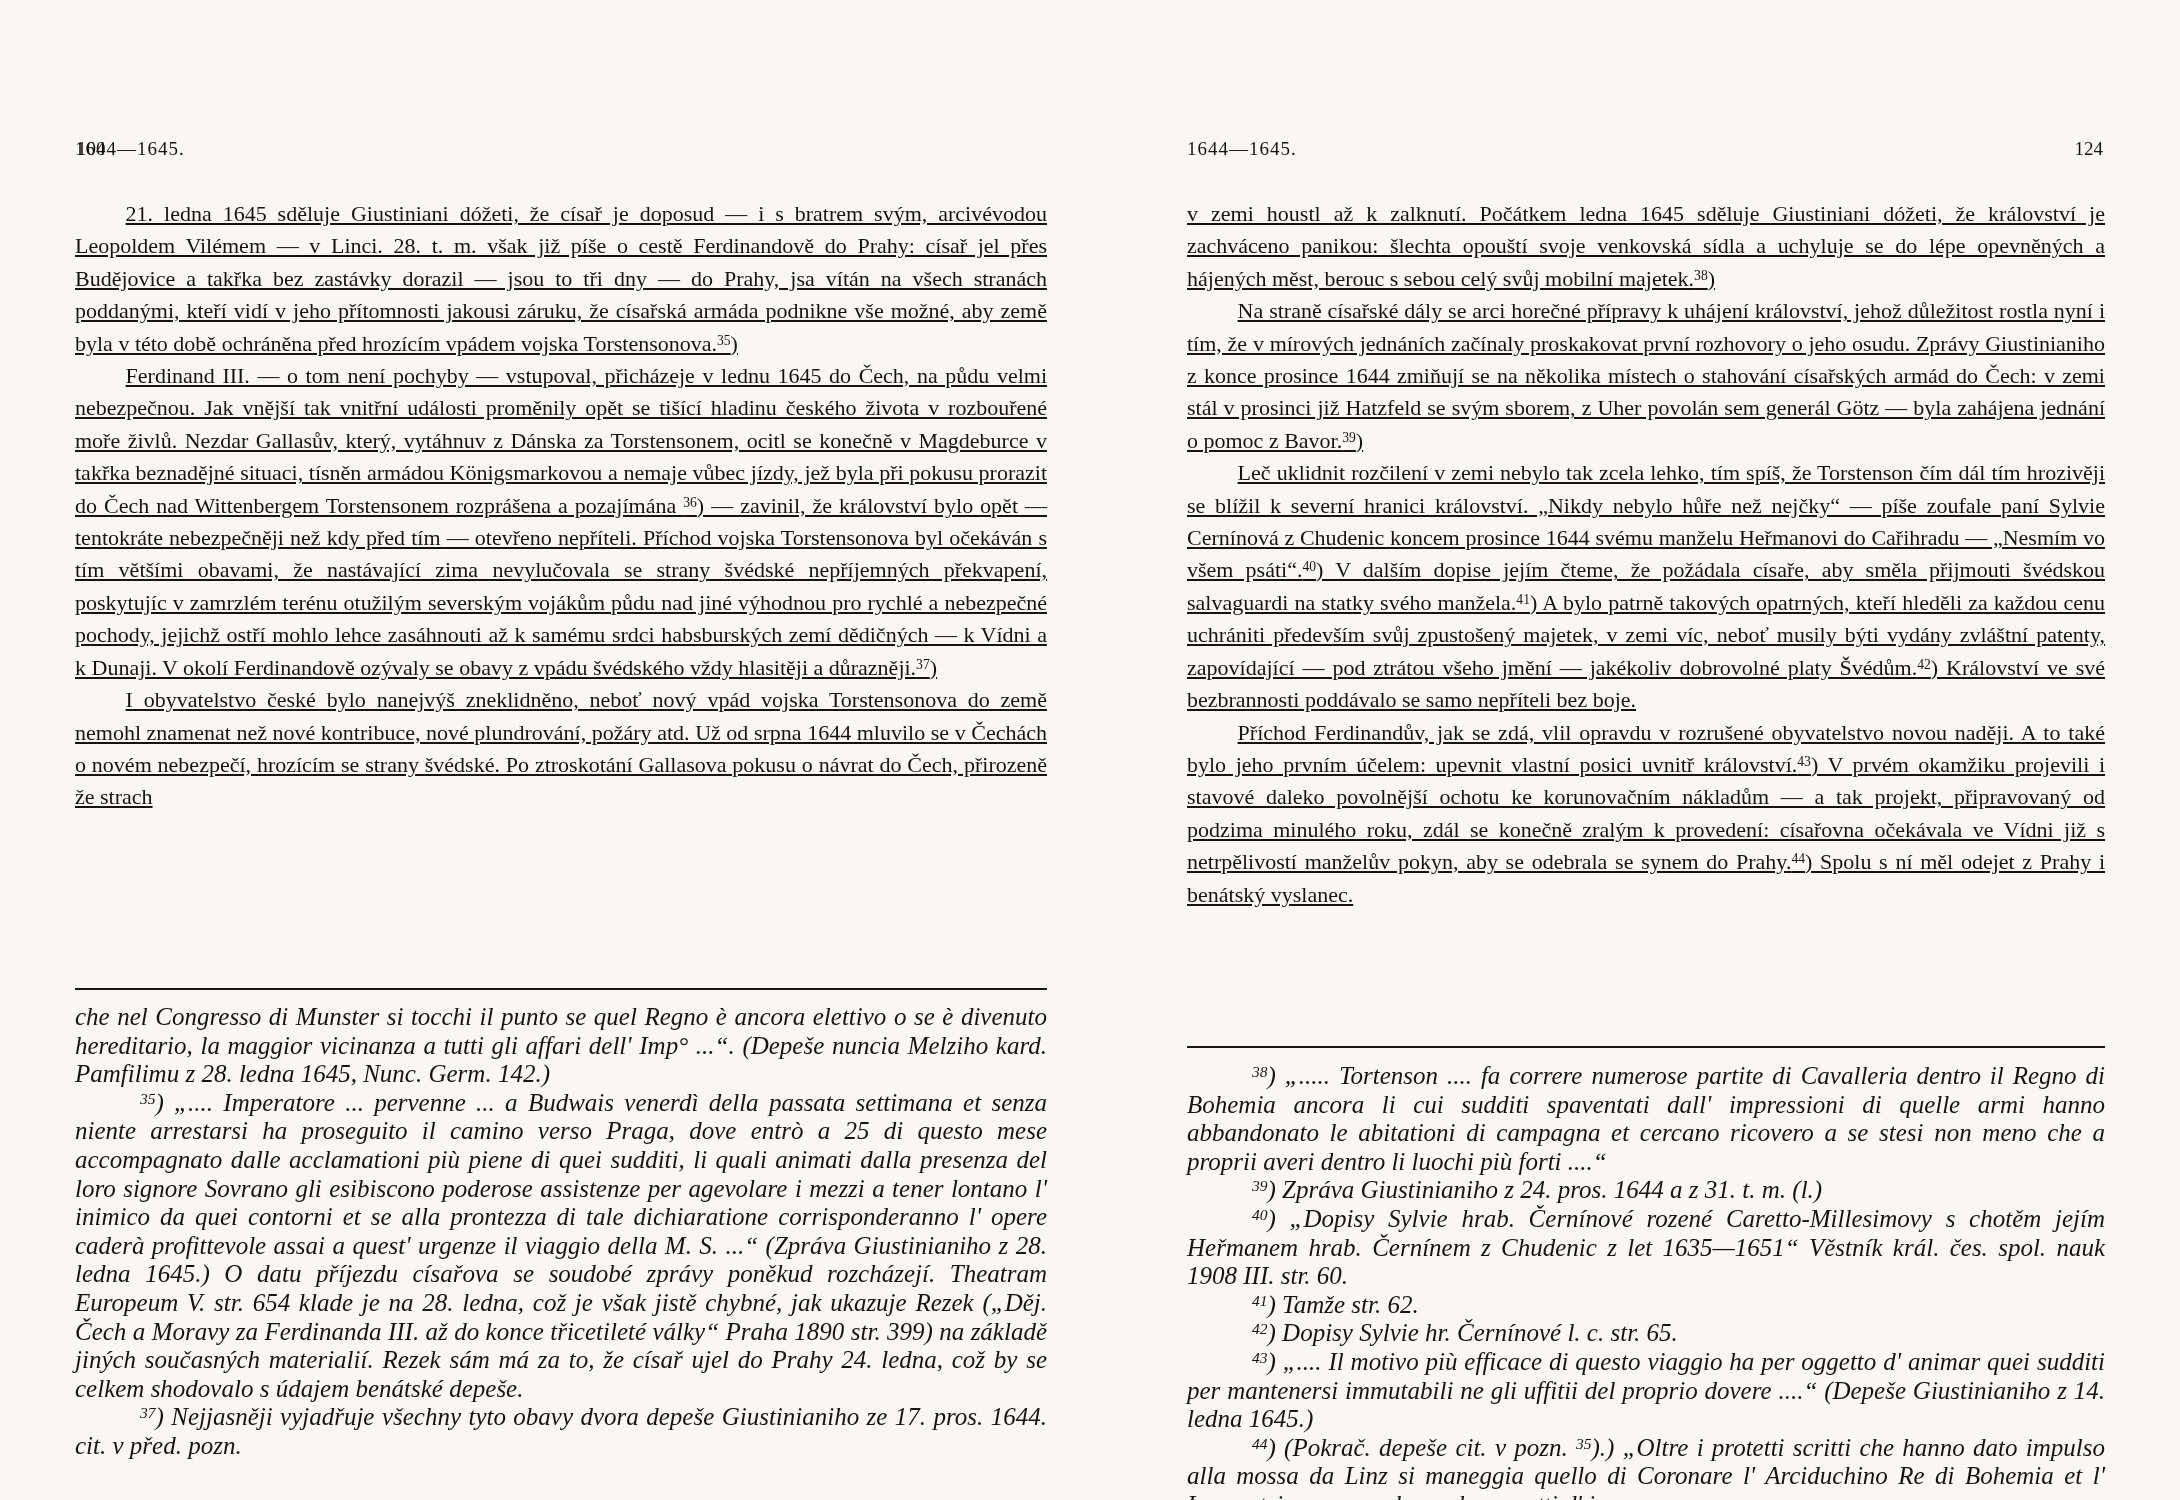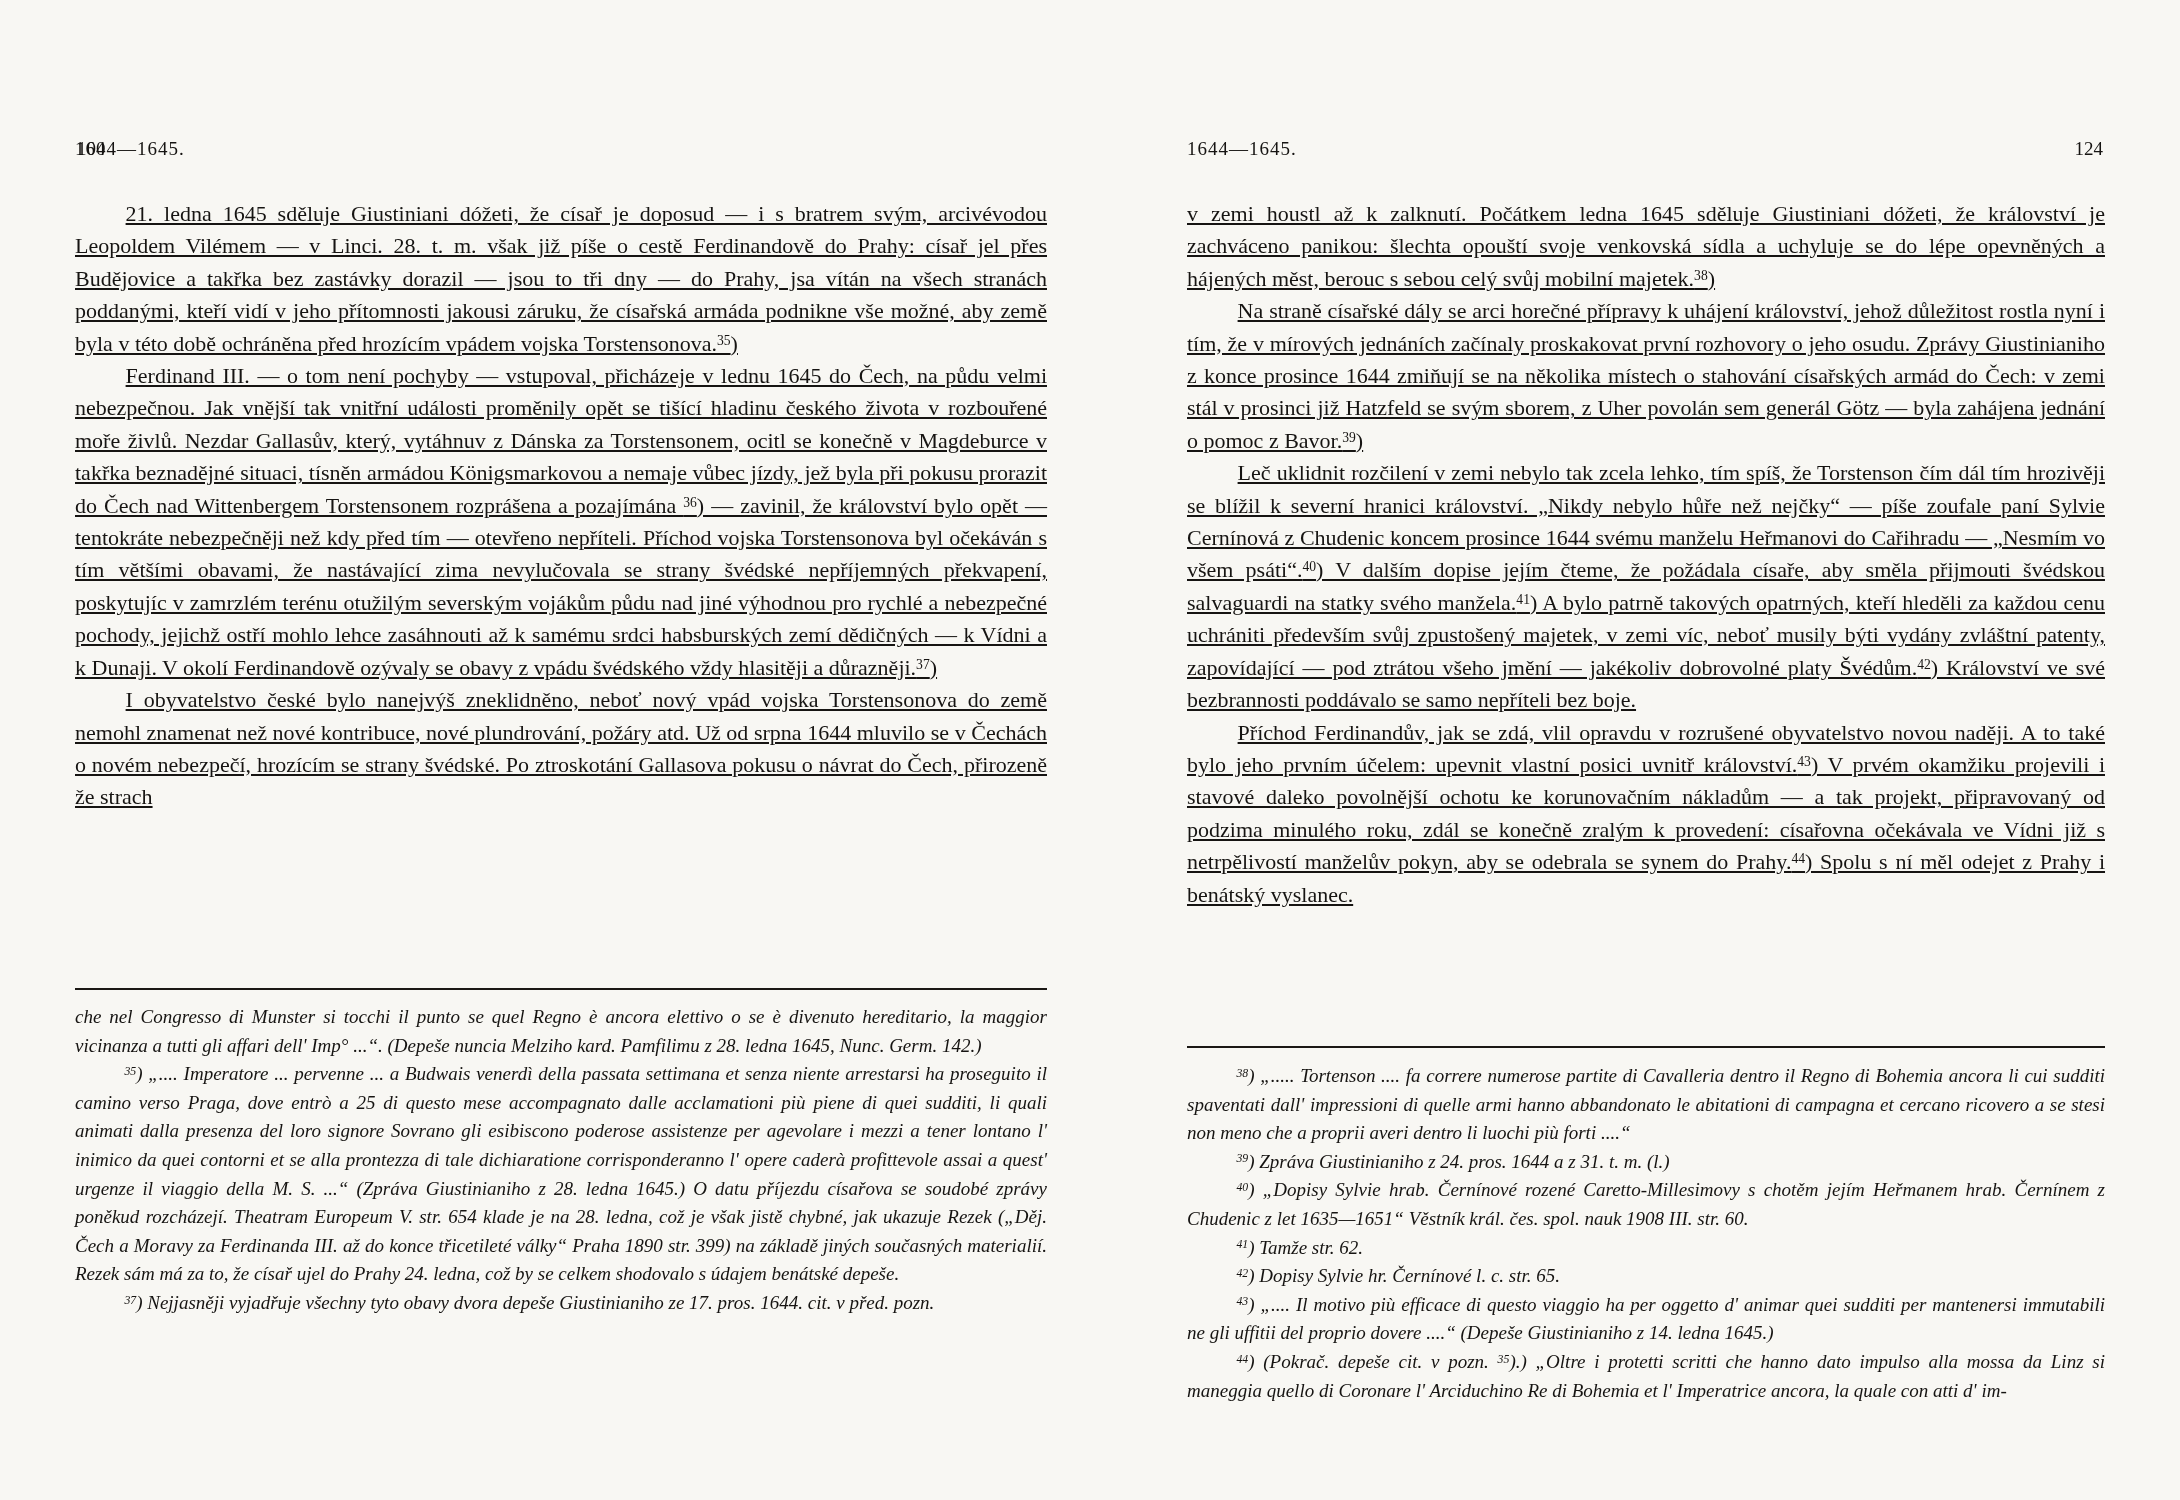--- a/index.html
+++ b/index.html
@@ -30,21 +30,21 @@
   .bodytext p.noindent { text-indent:0; }
 
   sup { font-size:0.62em; line-height:0; vertical-align:baseline; position:relative; top:-0.45em; }
 
   .fnrule { position:absolute; left:0; right:0; border:none; border-top:2.5px solid #1b1814; }
   .page-left  .fnrule { top:988px; }
   .page-right .fnrule { top:1046px; }
 
   .footnotes {
     position:absolute; left:0; right:0;
-    font-size:19px; line-height:28.6px;
+    font-size:25px; line-height:28.6px;
     font-style:italic;
     text-align:justify; text-justify:inter-word;
   }
   .page-left  .footnotes { top:1003px; }
   .page-right .footnotes { top:1062px; }
   .footnotes p { text-indent:2.6em; }
   .footnotes p.noindent { text-indent:0; }
 </style>
 </head>
 <body>

